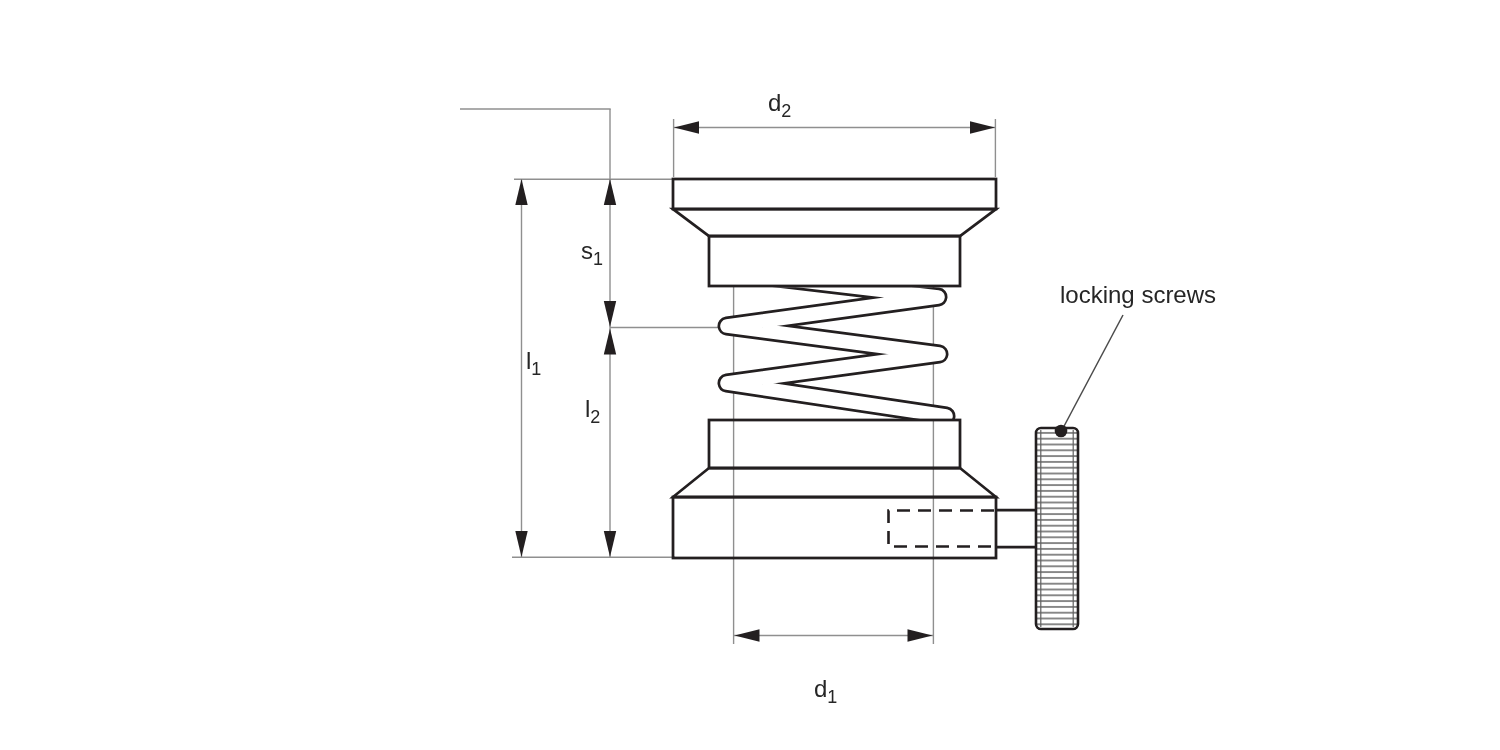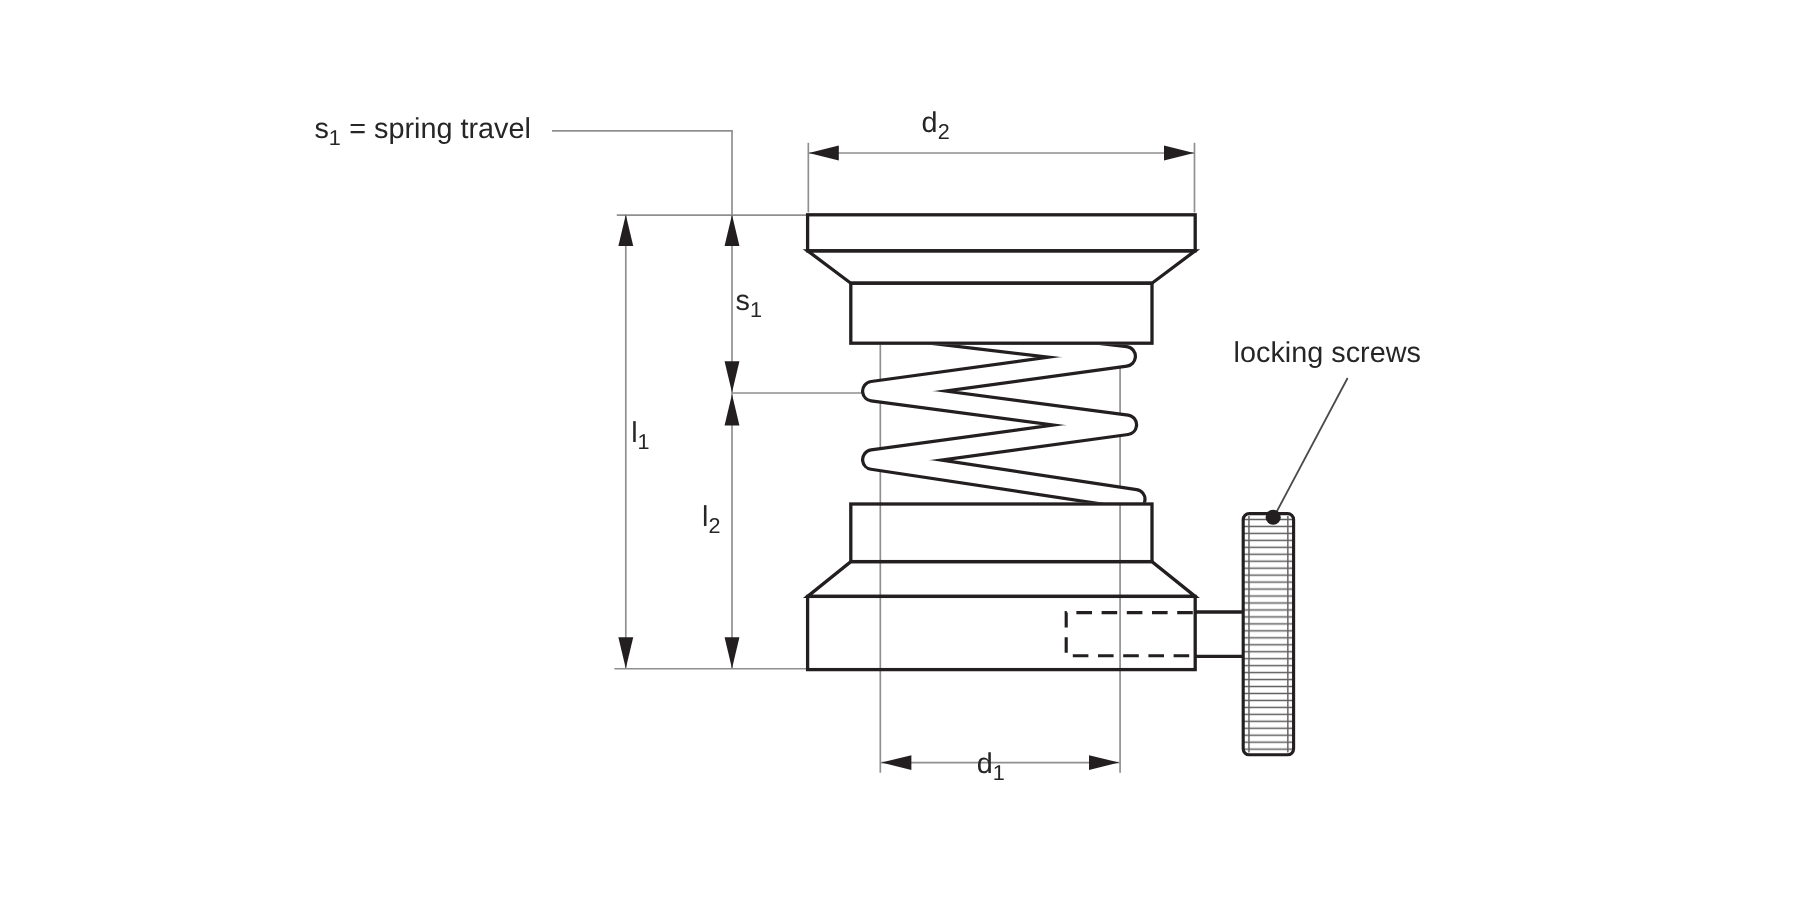--- a/index.html
+++ b/index.html
@@ -99,41 +99,38 @@
       <rect x="1036" y="428" width="42" height="201" rx="5" fill="#ffffff"></rect>
       <rect x="1036" y="430" width="42" height="197" fill="url(#knurl)"></rect>
       <line x1="1040.8" y1="430" x2="1040.8" y2="627" stroke="#606060" stroke-width="1.2"></line>
       <line x1="1073.2" y1="430" x2="1073.2" y2="627" stroke="#606060" stroke-width="1.2"></line>
       <rect x="1036" y="428" width="42" height="201" rx="5" fill="none" stroke="#231f20" stroke-width="2.6"></rect>
       <line x1="1123" y1="315" x2="1062" y2="430" stroke="#4a4a4a" stroke-width="1.5"></line>
       <circle cx="1061" cy="431" r="6.3" fill="#231f20"></circle>
     </g>
   </svg>
 
-  <div class="label" style="left:262px;top:95px">
-    <span>s</span><span class="sub">1</span><span class="suffix">= spring travel</span>
-  </div>
 
   <div class="label" style="left:768px;top:90px">
     <span>d</span><span class="sub">2</span>
   </div>
 
-  <div class="label" style="left:613px;top:238px">
+  <div class="label" style="left:581px;top:238px">
     <span>s</span><span class="sub">1</span>
   </div>
 
   <div class="label" style="left:526px;top:348px">
     <span>l</span><span class="sub">1</span>
   </div>
 
-  <div class="label" style="left:585px;top:418px">
+  <div class="label" style="left:585px;top:396px">
     <span>l</span><span class="sub">2</span>
   </div>
 
-  <div class="label" style="left:814px;top:624px">
+  <div class="label" style="left:814px;top:676px">
     <span>d</span><span class="sub">1</span>
   </div>
 
-  <div class="label" style="left:1028px;top:282px">
+  <div class="label" style="left:1060px;top:282px">
     <span>locking screws</span>
   </div>
 
 </div>
 
 </body></html>

